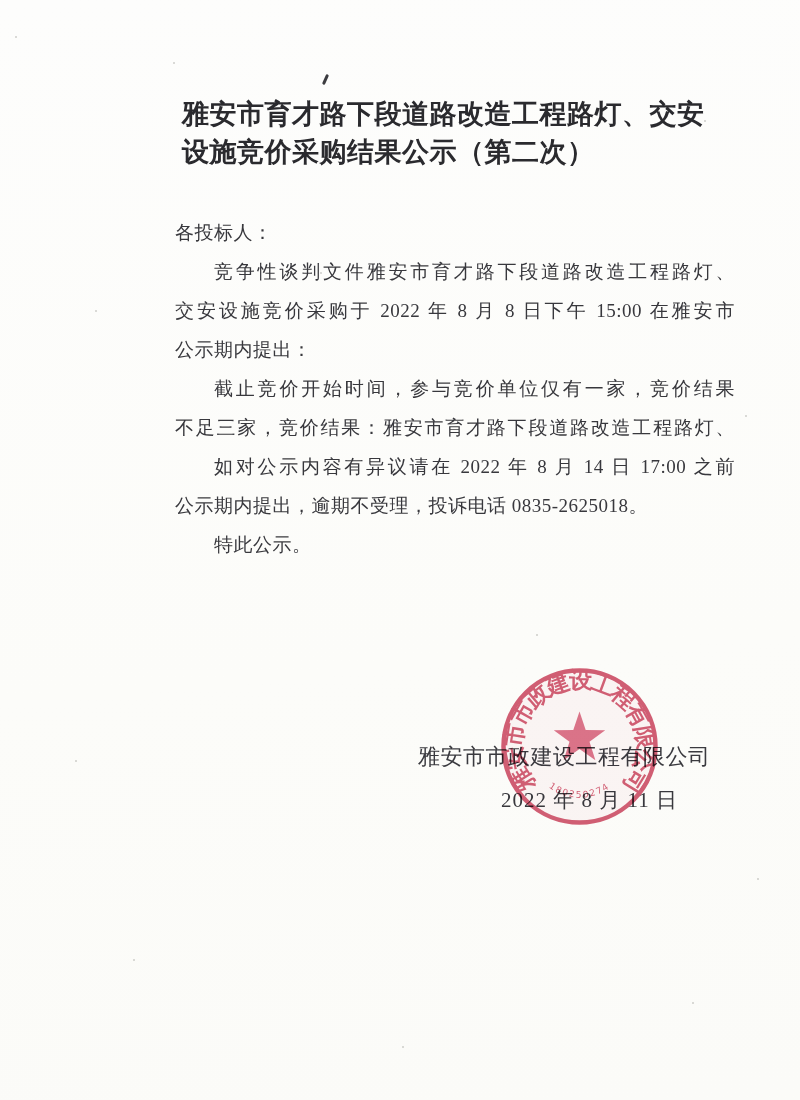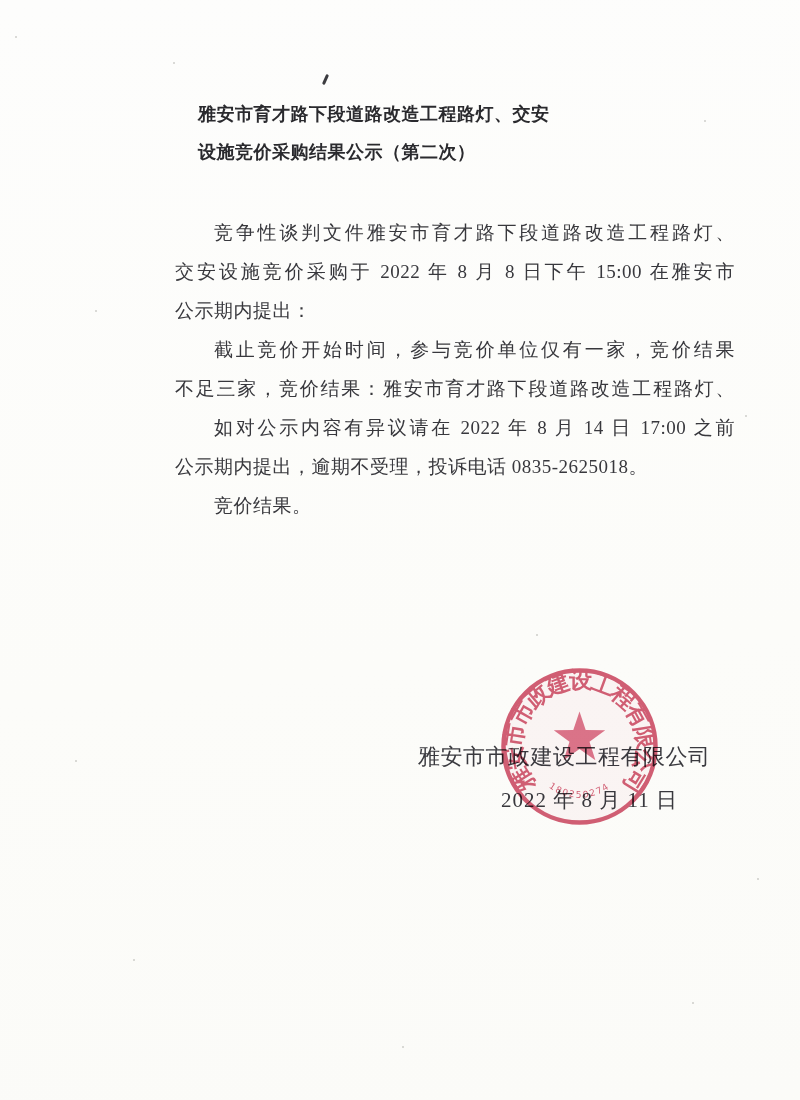--- a/index.html
+++ b/index.html
@@ -29,26 +29,25 @@
     width: 3px; height: 11px;
     background: #3c3c40;
     border-radius: 2px;
     transform: rotate(24deg);
   }
   
   .doc-title {
     position: absolute;
     left: 182px; top: 95px;
     width: 540px;
-    font-size: 18px;
+    font-size: 27px;
     font-weight: bold;
     color: #2a2a2e;
     line-height: 38px;
     letter-spacing: 0.5px;
-    margin-left: 16px;
   }
   
   .doc-body {
     position: absolute;
     left: 175px; top: 213px;
     width: 560px;
     font-size: 19px;
     color: #38383d;
     letter-spacing: 0.5px;
   }
@@ -122,28 +121,29 @@
   <div class="speck" style="left:692px; top:1002px;"></div>
   <div class="speck" style="left:75px; top:760px;"></div>
   <div class="speck" style="left:745px; top:415px;"></div>
 
   <div class="doc-title">
     <div>雅安市育才路下段道路改造工程路灯、交安</div>
     <div>设施竞价采购结果公示（第二次）</div>
   </div>
 
   <div class="doc-body">
+    <div class="line">各投标人：</div>
     <div class="line indent justify">竞争性谈判文件雅安市育才路下段道路改造工程路灯、</div>
     <div class="line justify">交安设施竞价采购于 2022 年 8 月 8 日下午 15:00 在雅安市</div>
     <div class="line">公示期内提出：</div>
     <div class="line indent justify">截止竞价开始时间，参与竞价单位仅有一家，竞价结果</div>
     <div class="line justify">不足三家，竞价结果：雅安市育才路下段道路改造工程路灯、</div>
     <div class="line indent justify">如对公示内容有异议请在 2022 年 8 月 14 日 17:00 之前</div>
     <div class="line">公示期内提出，逾期不受理，投诉电话 0835-2625018。</div>
-    <div class="line indent">竞价结果。</div>
+    <div class="line indent">特此公示。</div>
   </div>
 
   <div class="sig-company">雅安市市政建设工程有限公司</div>
   <div class="sig-date">2022 年 8 月 11 日</div>
 
   <div class="stamp">
     <svg viewBox="0 0 173 173" xmlns="http://www.w3.org/2000/svg">
 
       <circle cx="86.5" cy="86.5" r="74" fill="rgba(226,128,150,0.07)"></circle>
 

